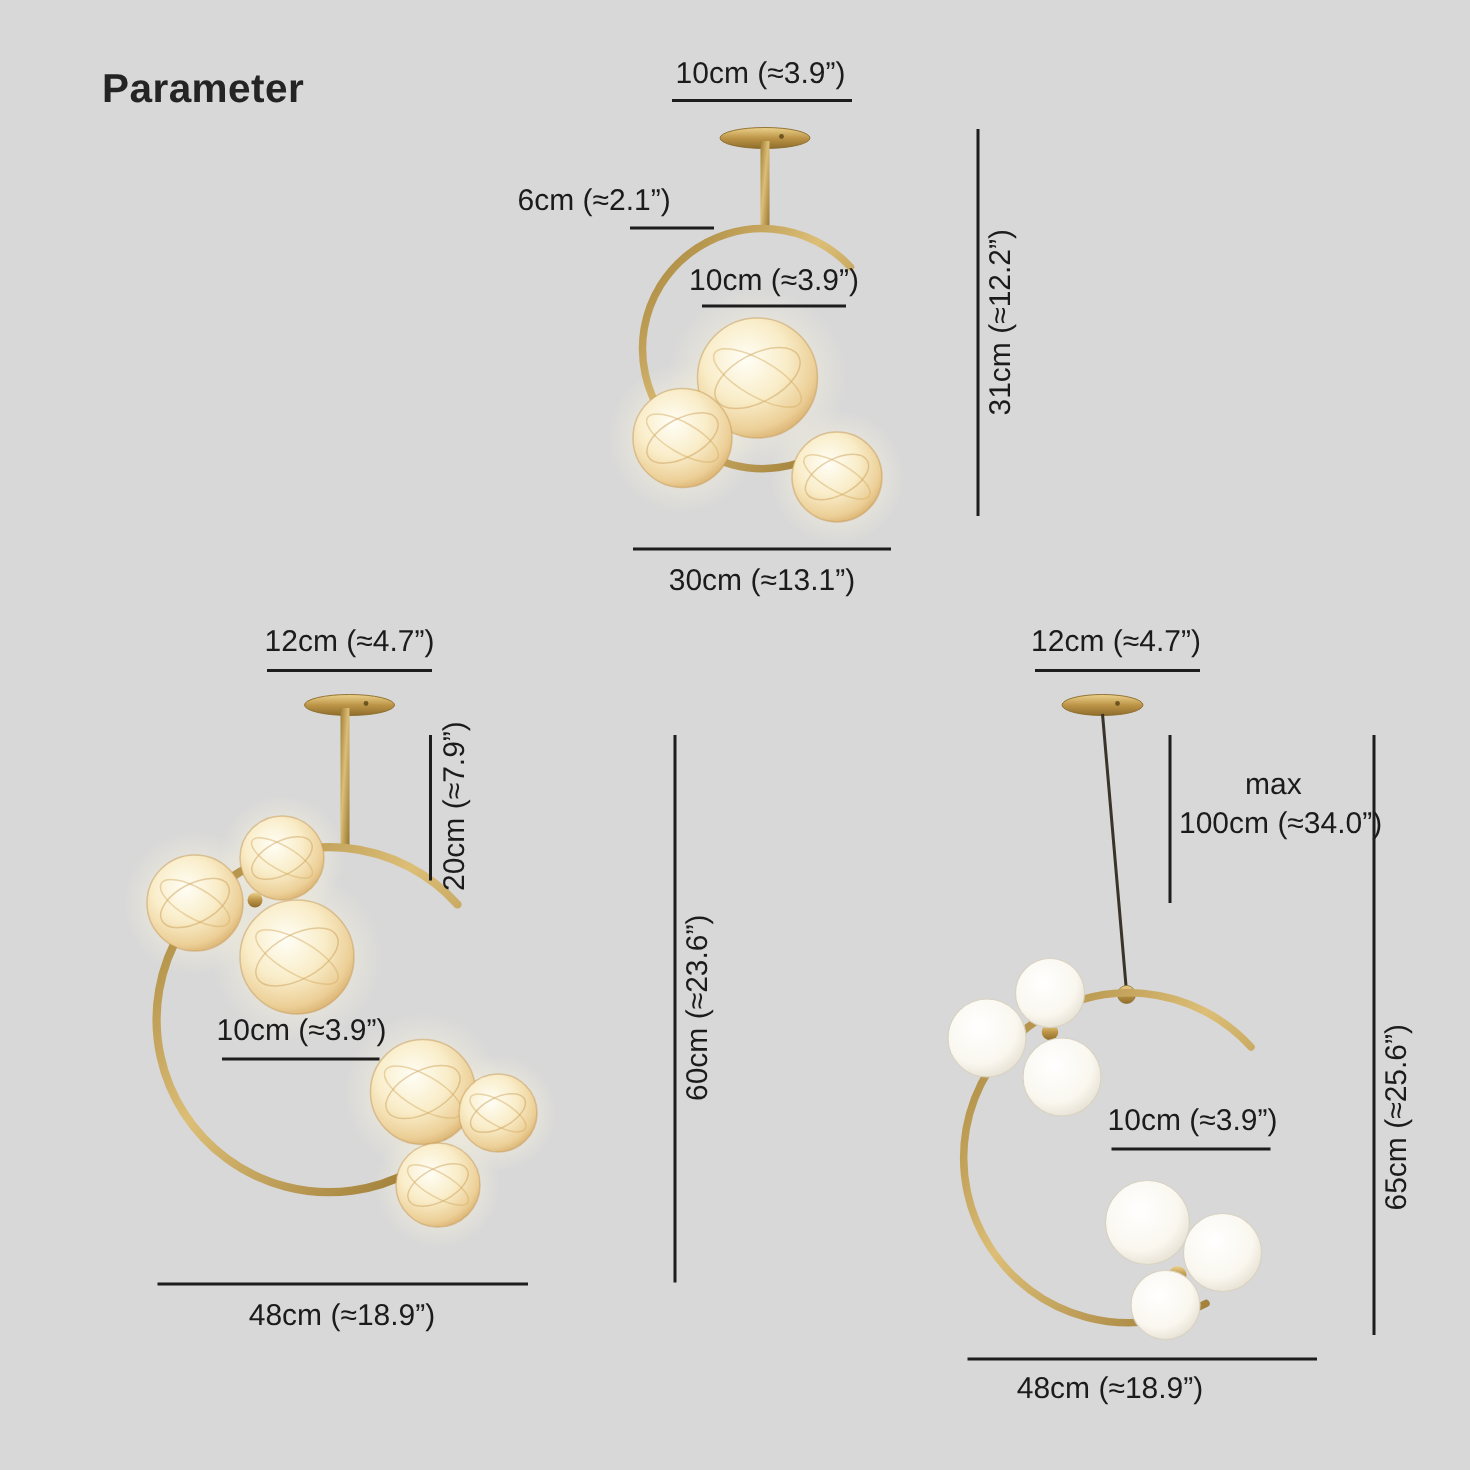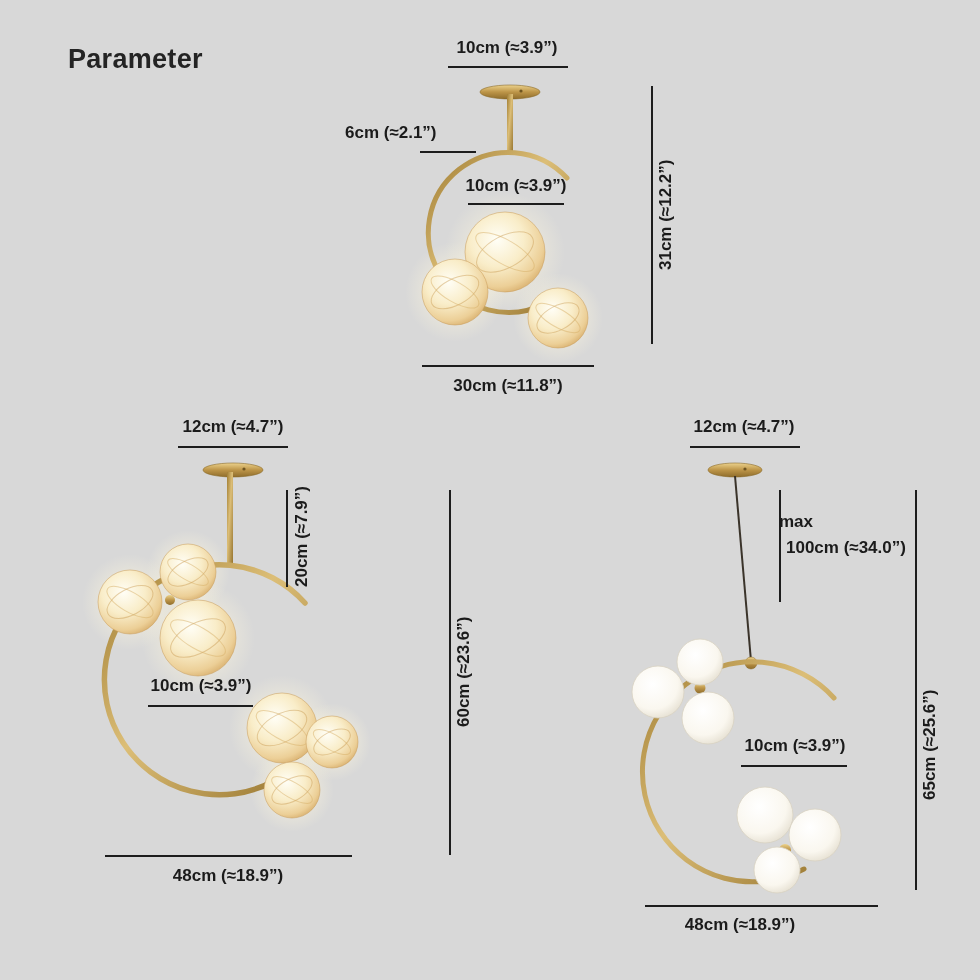--- a/index.html
+++ b/index.html
@@ -1,20 +1,20 @@
 <!DOCTYPE html>
 <html><head>
 <meta charset="utf-8">
 <style>
   * { margin:0; padding:0; box-sizing:border-box; }
   html,body { width:980px; height:980px; }
   body { font-family:"Liberation Sans", sans-serif; background:#d8d8d8; }
   .sheet { position:relative; width:980px; height:980px; background:#d8d8d8; overflow:hidden; }
   .title { position:absolute; left:68px; top:44px; font-size:27px; font-weight:bold; color:#242424; letter-spacing:.3px; }
-  .dim { position:absolute; font-size:17px; color:#1b1b1b; white-space:nowrap;font-weight:bold; }
+  .dim { position:absolute; font-size:20px; color:#1b1b1b; white-space:nowrap; }
   .dim.center { transform:translateX(-50%); }
   .vtext { writing-mode:vertical-rl; transform:rotate(180deg); text-align:center; width:22px; white-space:nowrap; }
   .hline { position:absolute; height:2px; background:#1d1d1d; }
   .vline { position:absolute; width:2px; background:#1d1d1d; }
   svg.lamp { position:absolute; overflow:visible; }
 </style>
 </head>
 <body>
 
 <div class="sheet">
@@ -86,21 +86,21 @@
   <div class="dim" style="left:345px;top:123px">6cm (≈2.1”)</div>
   <div class="hline" style="left:420px;top:151px;width:56px"></div>
 
   <div class="dim center" style="left:516px;top:176px">10cm (≈3.9”)</div>
   <div class="hline" style="left:468px;top:203px;width:96px"></div>
 
   <div class="vline" style="left:651px;top:86px;height:258px"></div>
   <div class="dim vtext" style="left:656px;top:115px;height:200px">31cm (≈12.2”)</div>
 
   <div class="hline" style="left:422px;top:365px;width:172px"></div>
-  <div class="dim center" style="left:508px;top:376px">30cm (≈11.8”)</div>
+  <div class="dim center" style="left:508px;top:376px">30cm (≈13.1”)</div>
 
   <svg class="lamp" style="left:90px;top:450px" width="380" height="380">
     <g>
       <circle cx="98" cy="122" r="42" fill="url(#glow)"></circle>
       <circle cx="40" cy="152" r="48" fill="url(#glow)"></circle>
       <circle cx="108" cy="188" r="57" fill="url(#glow)"></circle>
       <circle cx="192" cy="278" r="53" fill="url(#glow)"></circle>
       <circle cx="242" cy="292" r="39" fill="url(#glow)"></circle>
       <circle cx="202" cy="340" r="42" fill="url(#glow)"></circle>
     </g>
@@ -171,21 +171,21 @@
       <circle cx="150" cy="365" r="28" fill="url(#whiteGlobe)" stroke="#d8d2c2" stroke-width="0.8"></circle>
       <circle cx="200" cy="385" r="26" fill="url(#whiteGlobe)" stroke="#d8d2c2" stroke-width="0.8"></circle>
       <circle cx="162" cy="420" r="23" fill="url(#whiteGlobe)" stroke="#d8d2c2" stroke-width="0.8"></circle>
     </g>
   </svg>
 
   <div class="dim center" style="left:744px;top:417px">12cm (≈4.7”)</div>
   <div class="hline" style="left:690px;top:446px;width:110px"></div>
 
   <div class="vline" style="left:779px;top:490px;height:112px"></div>
-  <div class="dim" style="left:779px;top:512px">max</div>
+  <div class="dim" style="left:830px;top:512px">max</div>
   <div class="dim" style="left:786px;top:538px">100cm (≈34.0”)</div>
 
   <div class="dim center" style="left:795px;top:736px">10cm (≈3.9”)</div>
   <div class="hline" style="left:741px;top:765px;width:106px"></div>
 
   <div class="vline" style="left:915px;top:490px;height:400px"></div>
   <div class="dim vtext" style="left:920px;top:645px;height:200px">65cm (≈25.6”)</div>
 
   <div class="hline" style="left:645px;top:905px;width:233px"></div>
   <div class="dim center" style="left:740px;top:915px">48cm (≈18.9”)</div>

